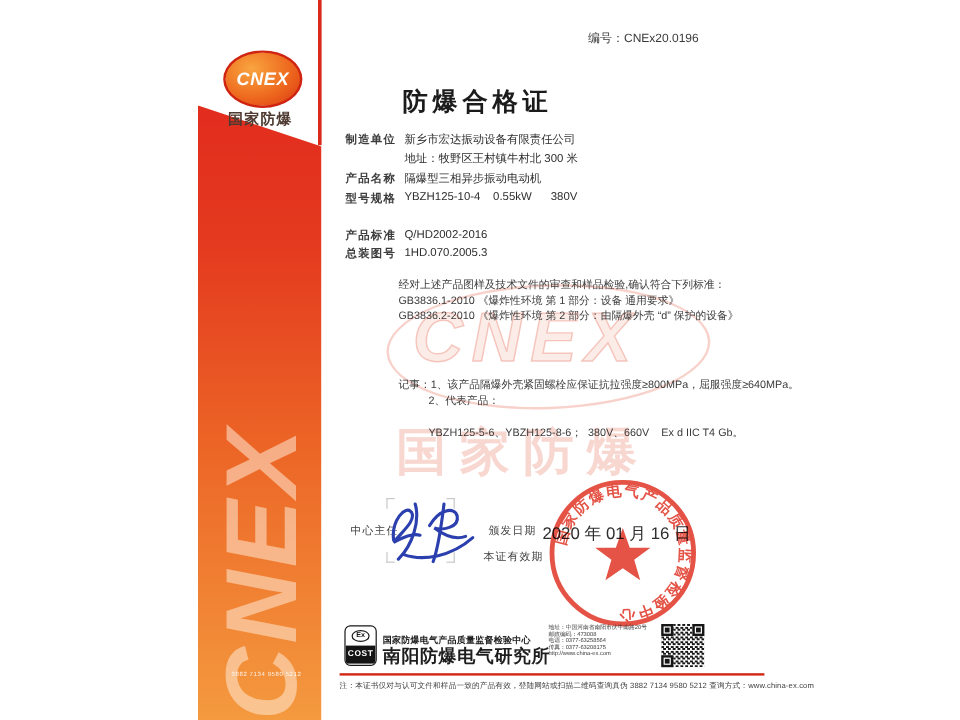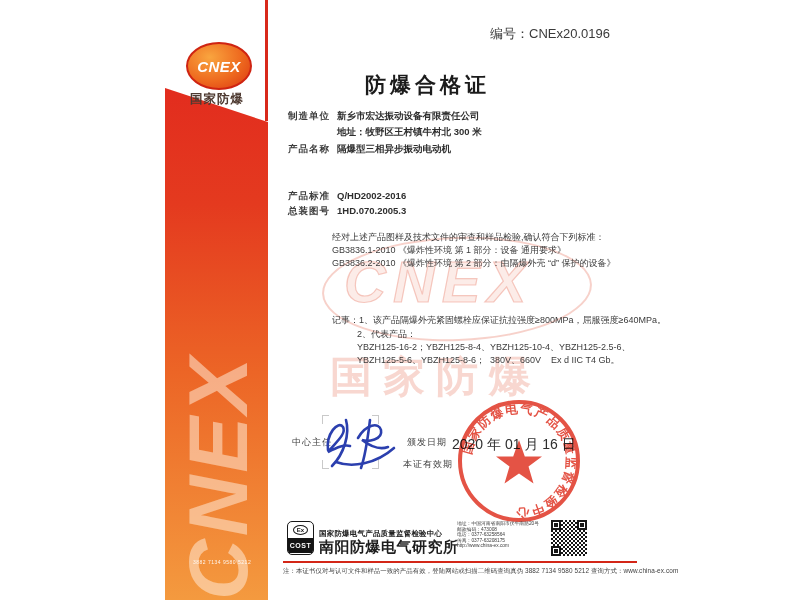--- a/index.html
+++ b/index.html
@@ -20,37 +20,37 @@
   #band-serial{position:absolute;left:28px;top:559px;font-size:5px;letter-spacing:.5px;
       color:rgba(255,255,255,0.9);}
   #logo{position:absolute;left:21px;top:42px;width:62px;height:44px;border-radius:50%;
       background:radial-gradient(ellipse at 35% 30%,#f9a53f,#ee6a1f 55%,#dd3b12 95%);
       border:2px solid #cf2412;display:flex;align-items:center;justify-content:center;}
   #logo span{color:#fff;font-weight:bold;font-style:italic;font-size:15px;letter-spacing:.5px;}
   #logo-caption{position:absolute;left:14px;top:91px;width:76px;text-align:center;
       font-size:12.5px;font-weight:bold;color:#4e3a31;letter-spacing:1px;}
 
   
-  #cert-no{left:490px;top:25px;font-size:13px;color:#3a3a3a;}
-  #cert-title{left:330px;top:71px;width:160px;text-align:right;font-size:21px;font-weight:bold;
+  #cert-no{left:490px;top:25px;font-size:10px;color:#3a3a3a;}
+  #cert-title{left:318px;top:71px;width:160px;text-align:center;font-size:21px;font-weight:bold;
       letter-spacing:4px;color:#1b1b1b;}
 
   
   .wm{pointer-events:none;}
   #wm-ellipse{left:322px;top:237px;width:266px;height:100px;border:2px solid rgba(239,164,150,.5);
       border-radius:50%;transform:rotate(-2deg);}
   #wm-cnex{left:344px;top:248px;font-size:58px;font-weight:bold;font-style:italic;letter-spacing:7px;
       color:rgba(243,186,174,.28);-webkit-text-stroke:1.2px rgba(238,158,144,.55);}
   #wm-guojia{left:330px;top:349px;font-size:42px;font-weight:bold;letter-spacing:11px;
       color:rgba(241,175,161,.5);}
 
   
   .fieldrow{position:absolute;left:288px;width:330px;display:flex;font-size:9.5px;color:#383838;}
   .fieldrow .lab{width:49px;flex:0 0 49px;letter-spacing:1px;font-weight:bold;color:#3d3d3d;}
-  .fieldrow .val{white-space:pre;color:#2e2e2e;font-weight:bold;}
+  .fieldrow .val{white-space:pre;color:#2e2e2e;}
 
   .bodyline{position:absolute;font-size:9px;color:#3b3b3b;white-space:pre;padding-left:44px;}
 
   
   .siglabel{position:absolute;font-size:9px;color:#3d3d3d;letter-spacing:1px;}
   .sigvalue{position:absolute;font-size:14px;color:#2e2e2e;white-space:pre;}
   .cropmark{position:absolute;width:6px;height:8px;border-color:#c9c9c9;border-style:solid;border-width:0;}
   #seal{left:452px;top:394px;width:134px;height:134px;opacity:.85;mix-blend-mode:multiply;}
 
   
@@ -101,36 +101,39 @@
     <span class="val">新乡市宏达振动设备有限责任公司</span>
   </div>
   <div class="fieldrow" style="top:126px">
     <span class="lab"></span>
     <span class="val">地址：牧野区王村镇牛村北 300 米</span>
   </div>
   <div class="fieldrow" style="top:143px">
     <span class="lab">产品名称</span>
     <span class="val">隔爆型三相异步振动电动机</span>
   </div>
+  <div class="fieldrow" style="top:159px">
+    <span class="lab">型号规格</span>
+    <span class="val">YBZH125-10-4    0.55kW      380V</span>
+  </div>
   <div class="fieldrow" style="top:190px">
     <span class="lab">产品标准</span>
     <span class="val">Q/HD2002-2016</span>
   </div>
   <div class="fieldrow" style="top:205px">
     <span class="lab">总装图号</span>
     <span class="val">1HD.070.2005.3</span>
   </div>
 
   <div class="bodyline" style="left:288px;top:231px">经对上述产品图样及技术文件的审查和样品检验,确认符合下列标准：</div>
   <div class="bodyline" style="left:288px;top:244px">GB3836.1-2010 《爆炸性环境 第 1 部分：设备 通用要求》</div>
   <div class="bodyline" style="left:288px;top:257px">GB3836.2-2010 《爆炸性环境 第 2 部分：由隔爆外壳 “d” 保护的设备》</div>
 
   <div class="bodyline" style="left:288px;top:314px">记事：1、该产品隔爆外壳紧固螺栓应保证抗拉强度≥800MPa，屈服强度≥640MPa。</div>
   <div class="bodyline" style="left:313px;top:328px">2、代表产品：</div>
-  <div class="bodyline" style="left:313px;top:341px">YBZH125-16-2；YBZH125-8-4、YBZH125-10-4、YBZH125-2.5-6、</div>
   <div class="bodyline" style="left:313px;top:354px">YBZH125-5-6、YBZH125-8-6；  380V、660V    Ex d IIC T4 Gb。</div>
 
   <div class="siglabel" style="left:292px;top:436px">中心主任</div>
   <div class="cropmark" style="left:322px;top:415px;border-left-width:1px;border-top-width:1px"></div>
   <div class="cropmark" style="left:372px;top:415px;border-right-width:1px;border-top-width:1px"></div>
   <div class="cropmark" style="left:322px;top:460px;border-left-width:1px;border-bottom-width:1px"></div>
   <div class="cropmark" style="left:372px;top:460px;border-right-width:1px;border-bottom-width:1px"></div>
   <svg class="abs" style="left:316px;top:410px" width="84" height="62" viewBox="0 0 84 62">
     <g fill="none" stroke="#2b3fae" stroke-width="2.6" stroke-linecap="round">
       <path d="M12,40 C10,24 22,10 27,17 C31,24 18,34 12,42 C20,38 28,34 34,36"></path>

